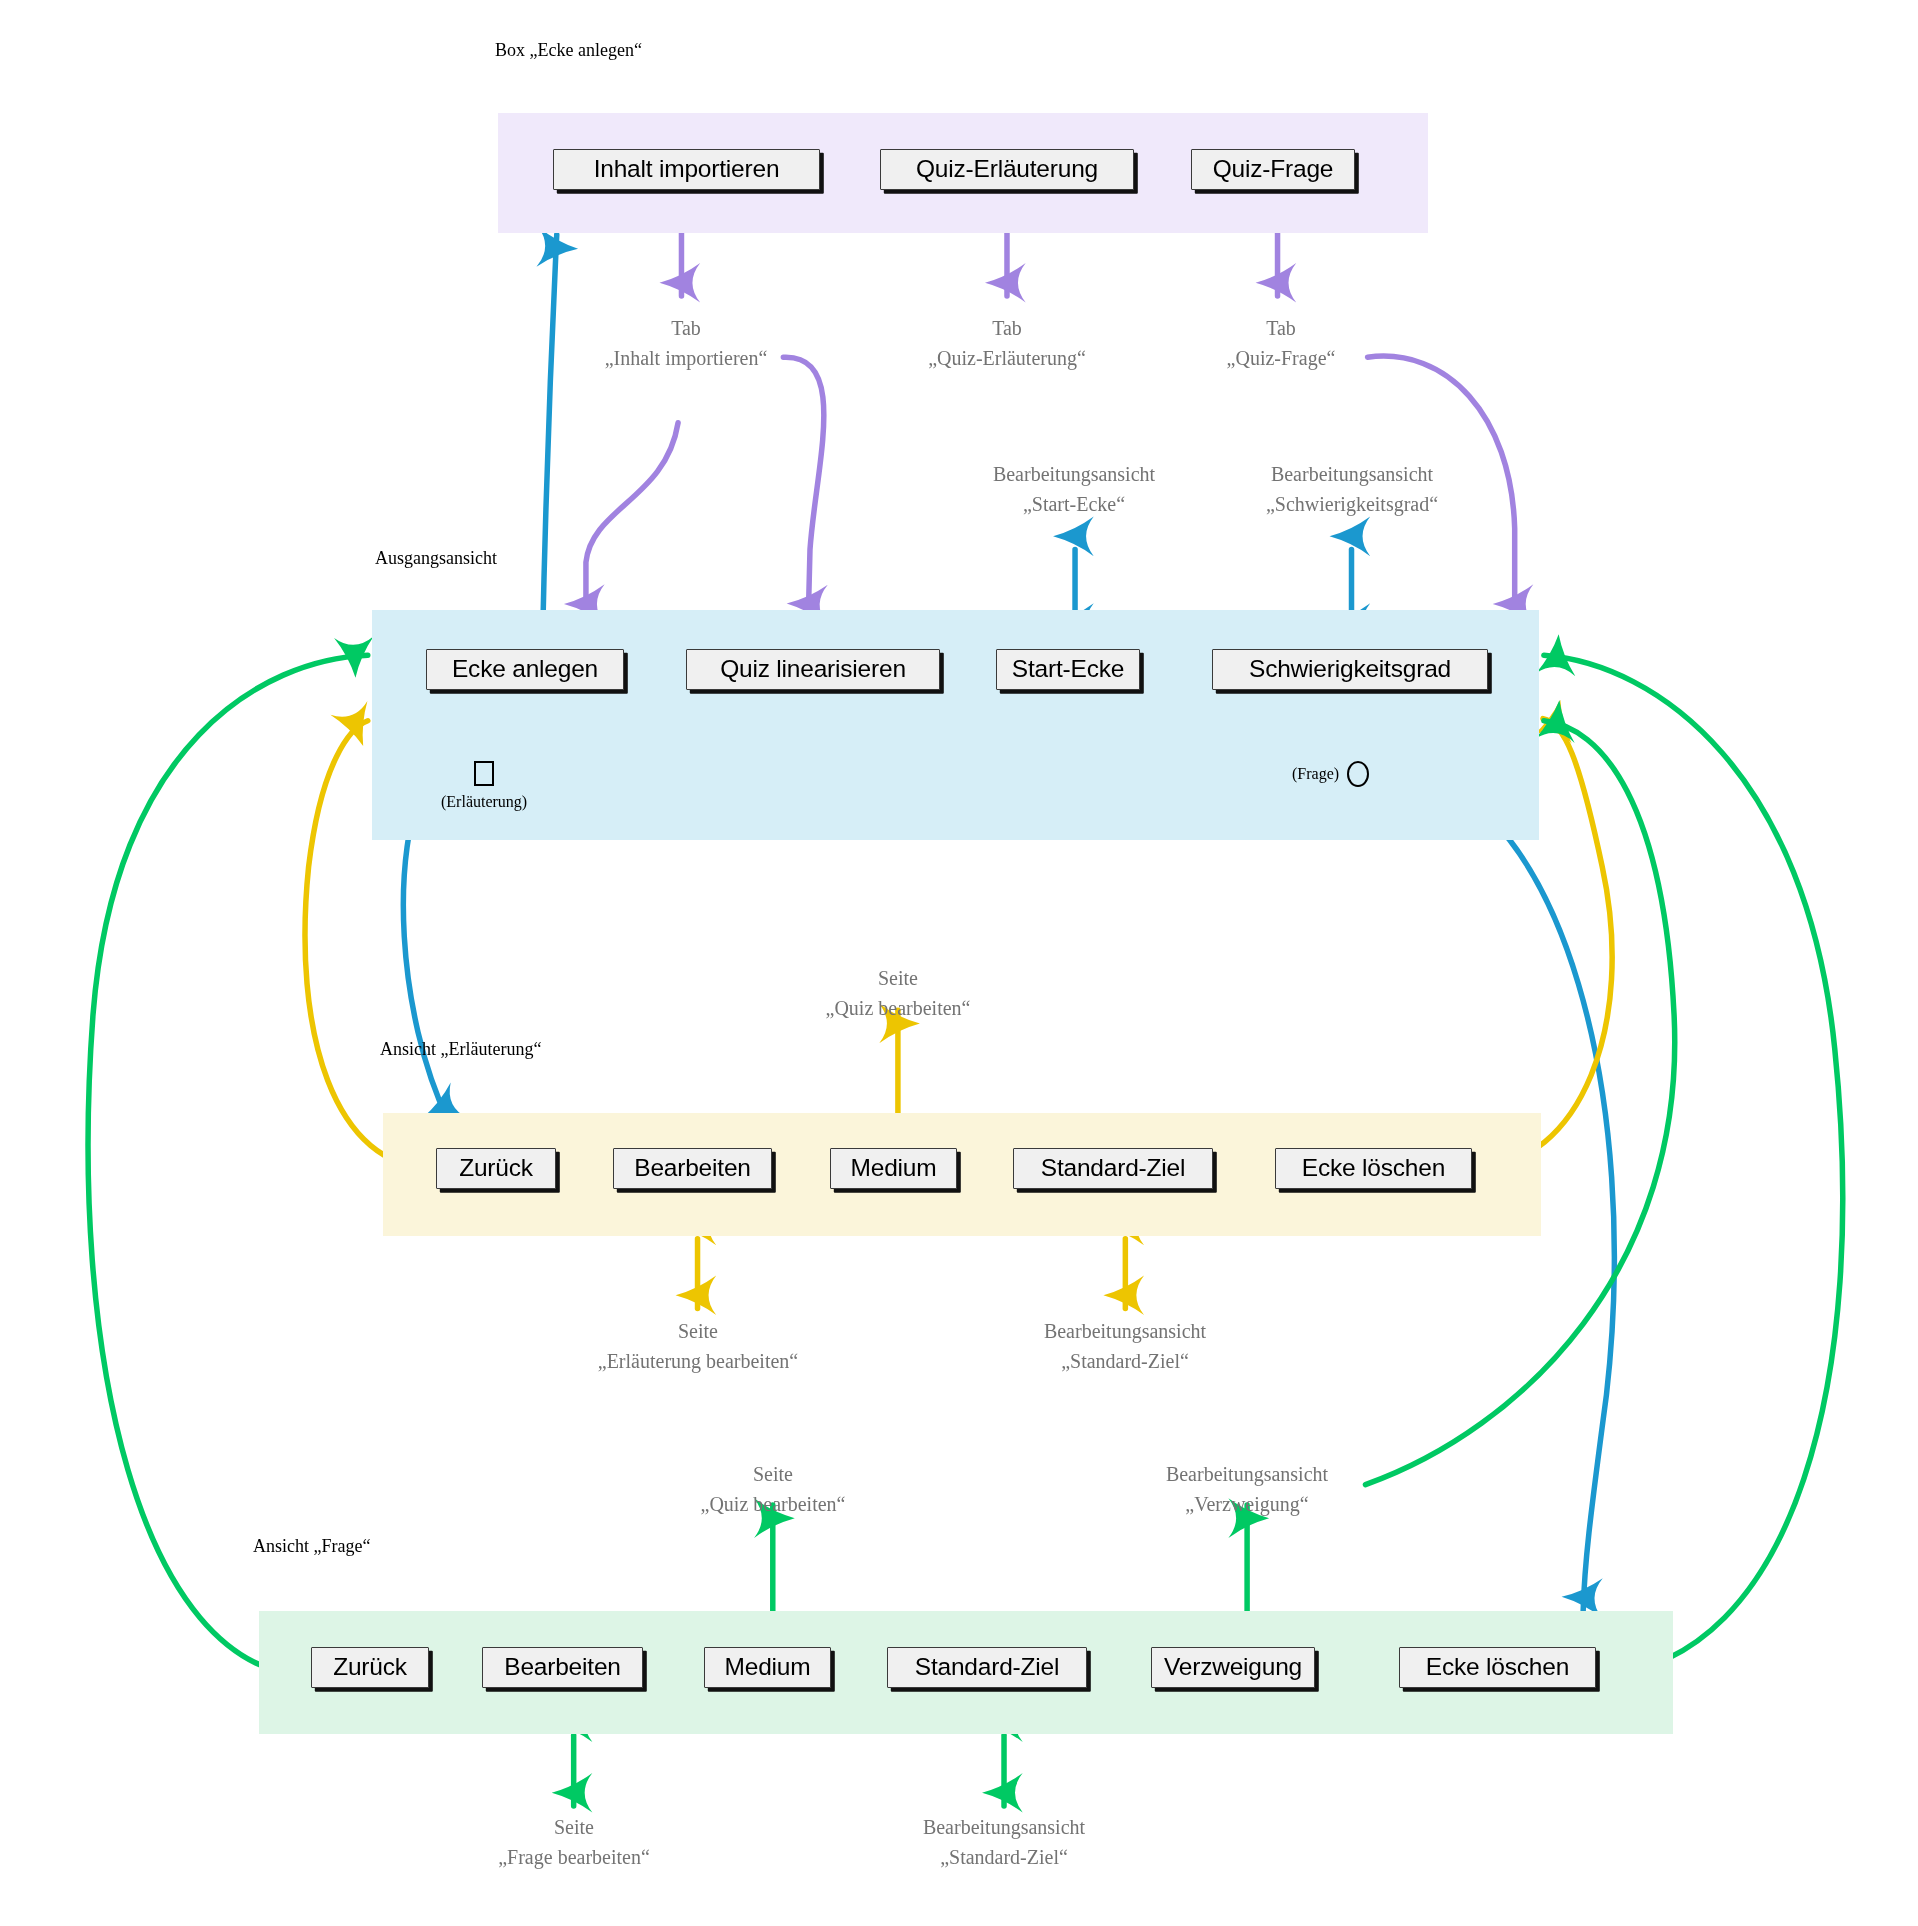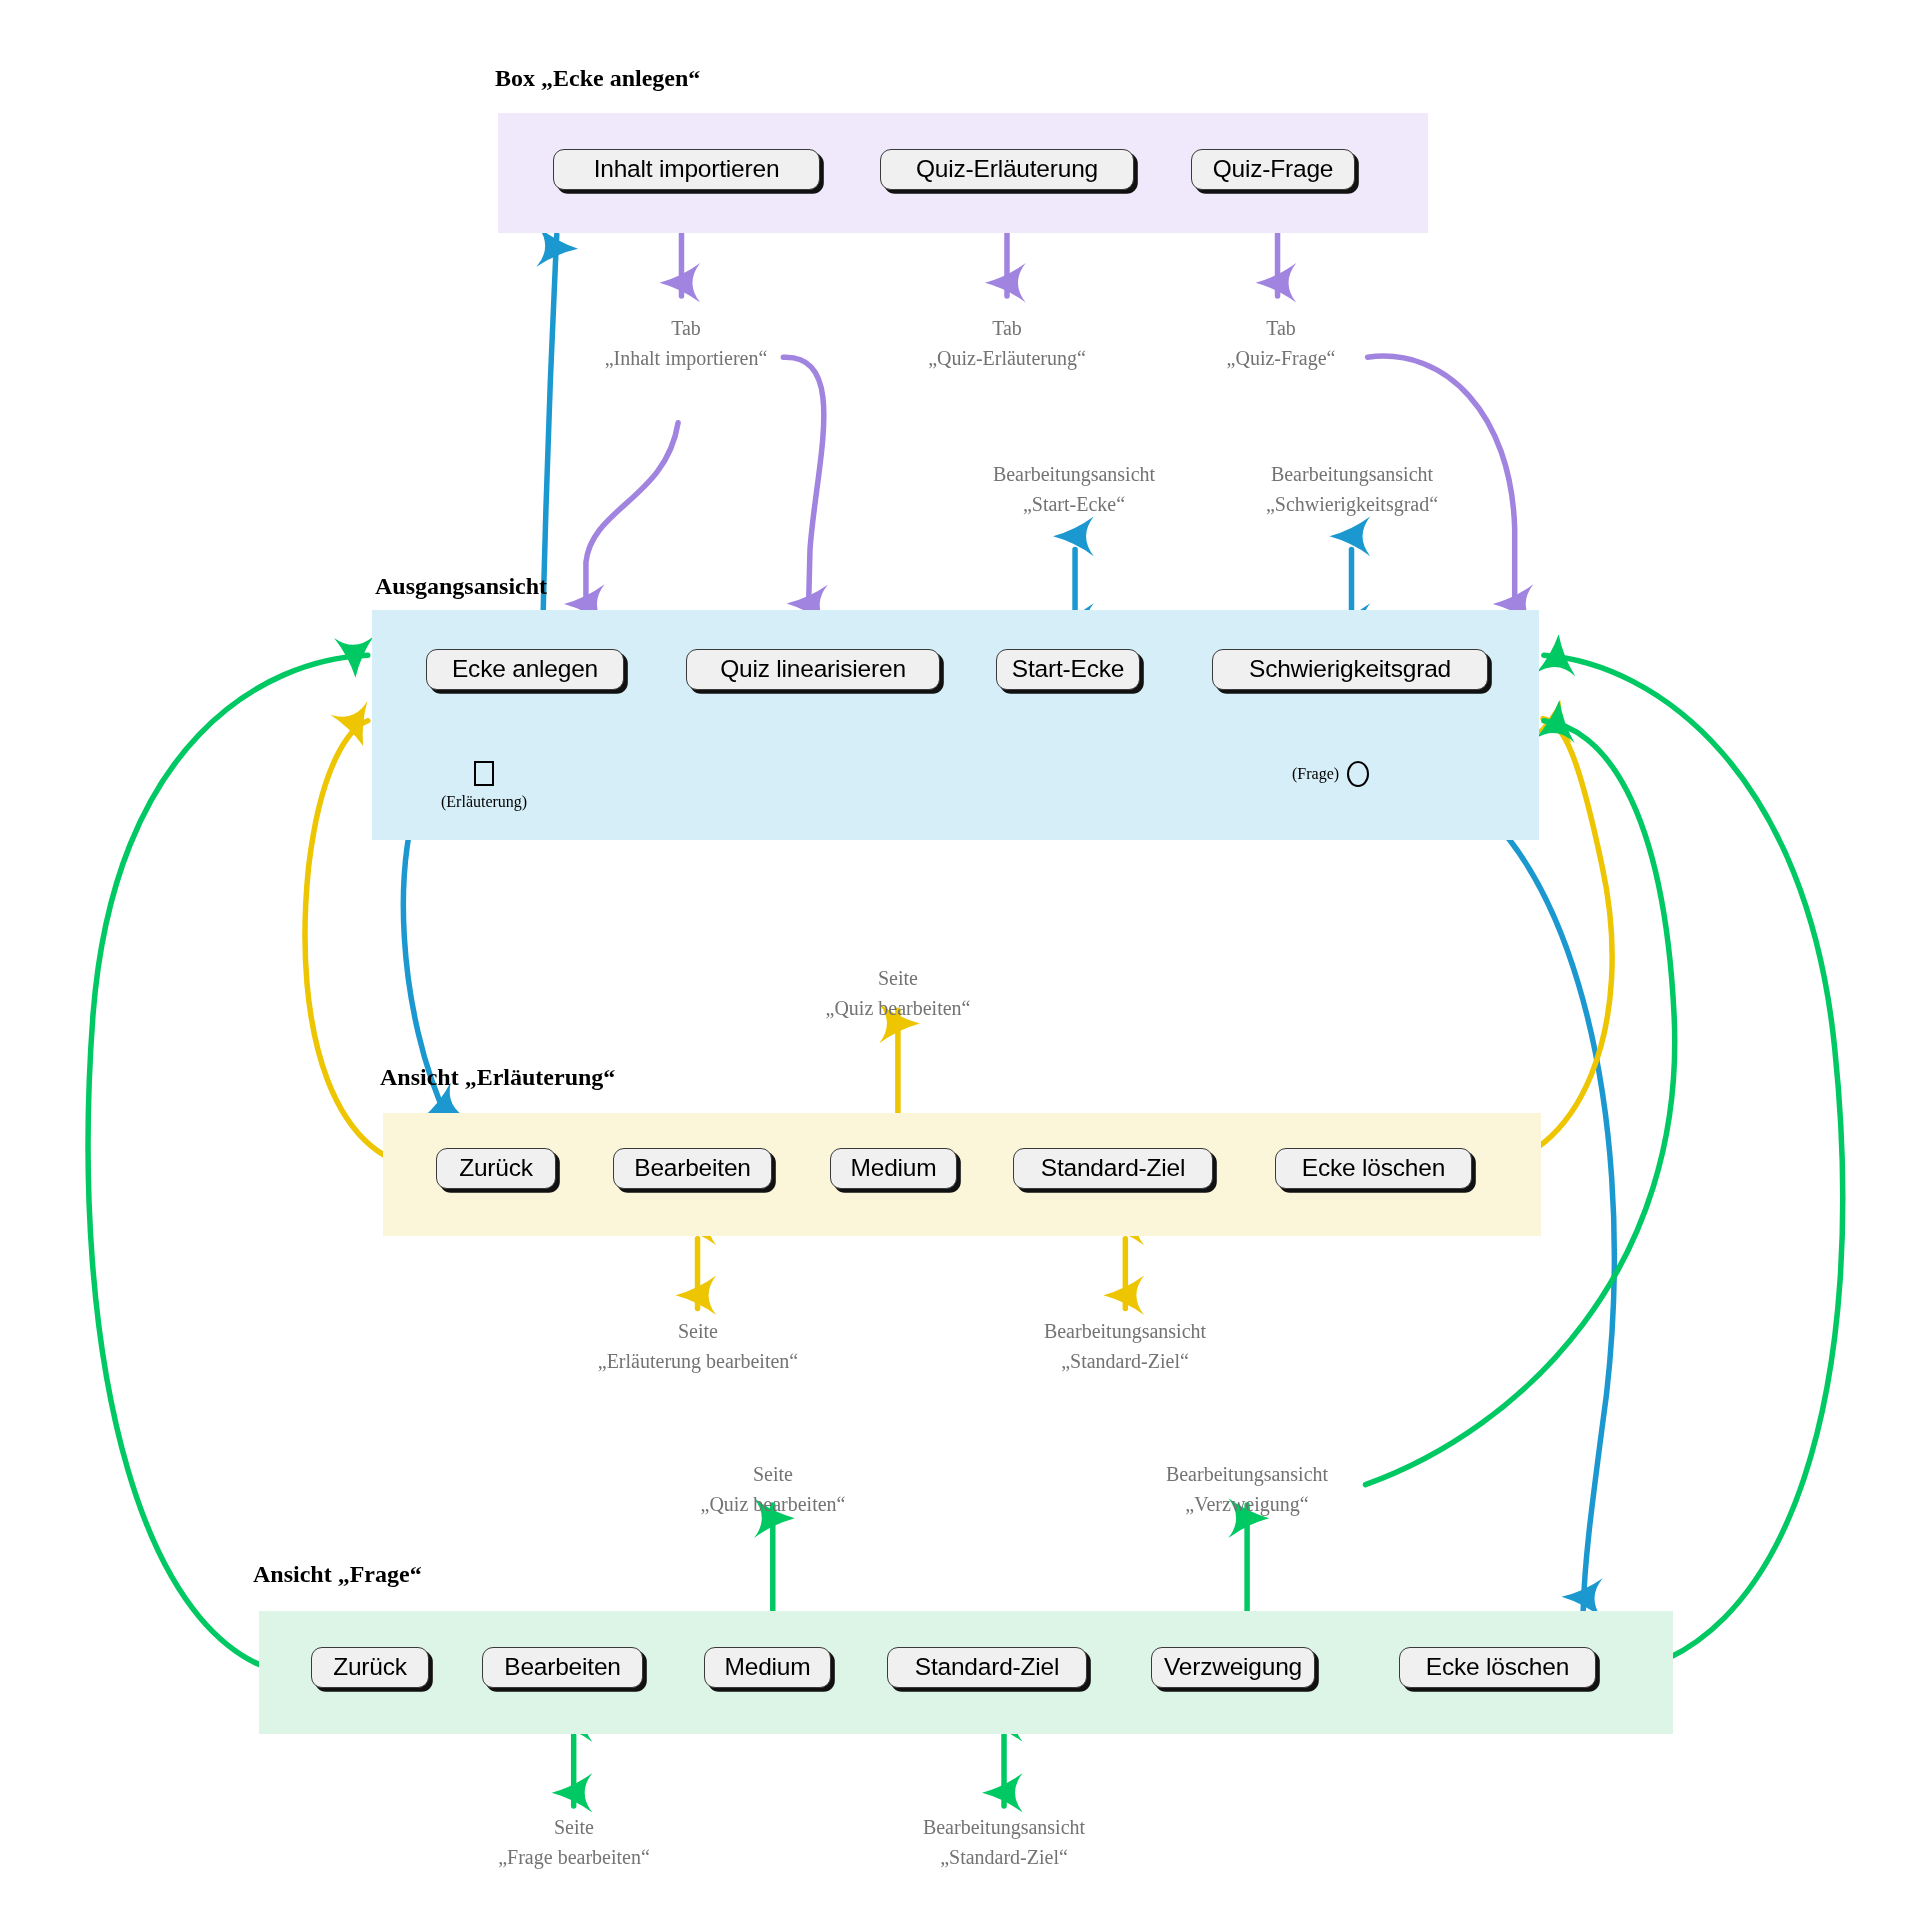--- a/index.html
+++ b/index.html
@@ -30,40 +30,39 @@
   #band-box-ecke-anlegen { left:498px; top:113px; width:930px; height:120px; background:#f0e9fb; }
   #band-ausgangsansicht  { left:372px;  top:610px; width:1167px; height:230px; background:#d6eef7; }
   #band-erlaeuterung     { left:383px;  top:1113px; width:1158px; height:123px; background:#fbf5da; }
   #band-frage            { left:259px;  top:1611px; width:1414px; height:123px; background:#ddf5e6; }
 
   
   .section-heading {
     position: absolute;
     z-index: 4;
     font-family: "Liberation Serif", "DejaVu Serif", serif;
-    font-weight: bold;
-    font-size: 24px;
+    font-weight: normal;
+    font-size: 18px;
     color: #000000;
     white-space: nowrap;
-    margin-top: 25px;
   }
   #heading-box-ecke-anlegen { left:495px; top:40px; }
   #heading-ausgangsansicht  { left:375px;  top:548px; }
   #heading-erlaeuterung     { left:380px;  top:1039px; }
   #heading-frage            { left:253px;  top:1536px; }
 
   
   .btn {
     position: absolute;
     z-index: 5;
     box-sizing: border-box;
     height: 41px;
     background: #f0f0f0;
     border: 1.1px solid #3a3a3a;
-    border-radius: 11px;
+    border-radius: 1px;
     box-shadow: 3.8px 3.8px 0 0 #111111;
     display: flex;
     align-items: center;
     justify-content: center;
     padding: 0 5px;
     font-family: "Liberation Sans Narrow", "Liberation Sans", "DejaVu Sans", sans-serif;
     font-size: 24.5px;
     font-stretch: condensed;
     line-height: 1;
     color: #000000;

